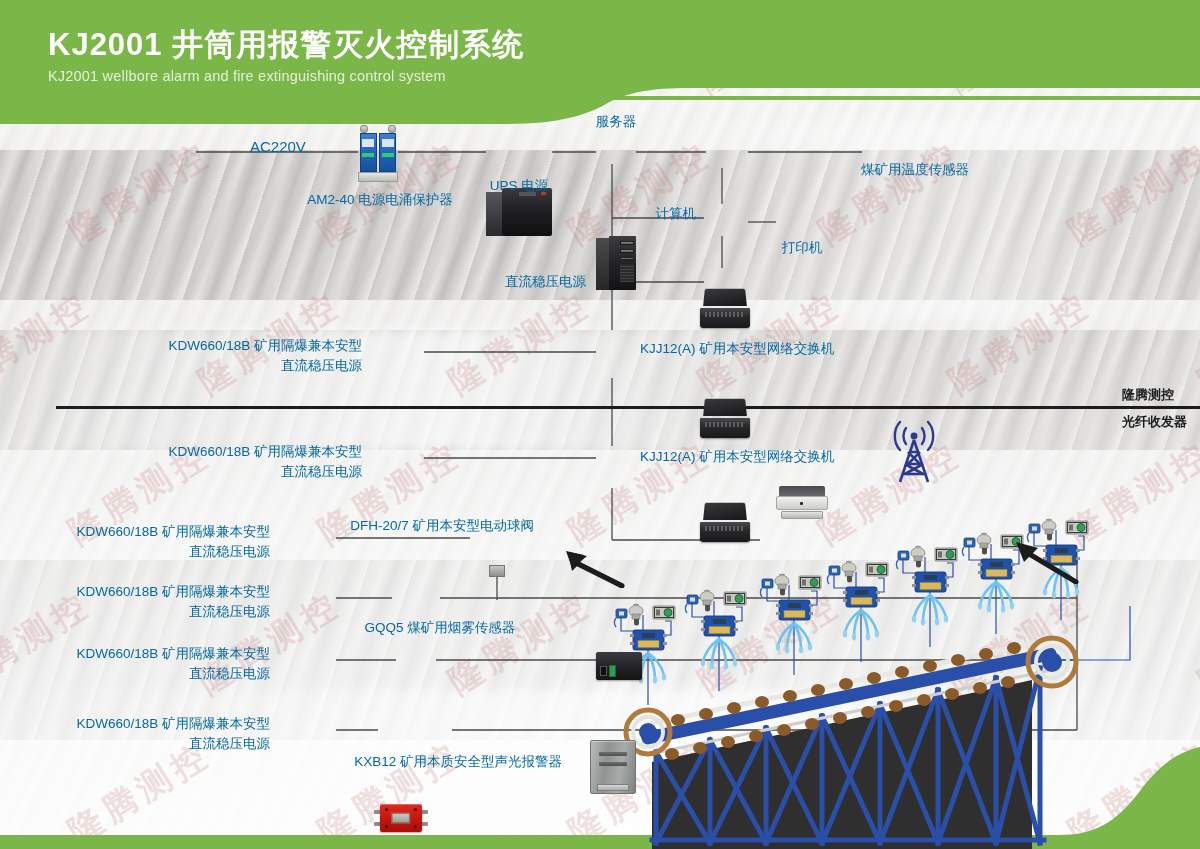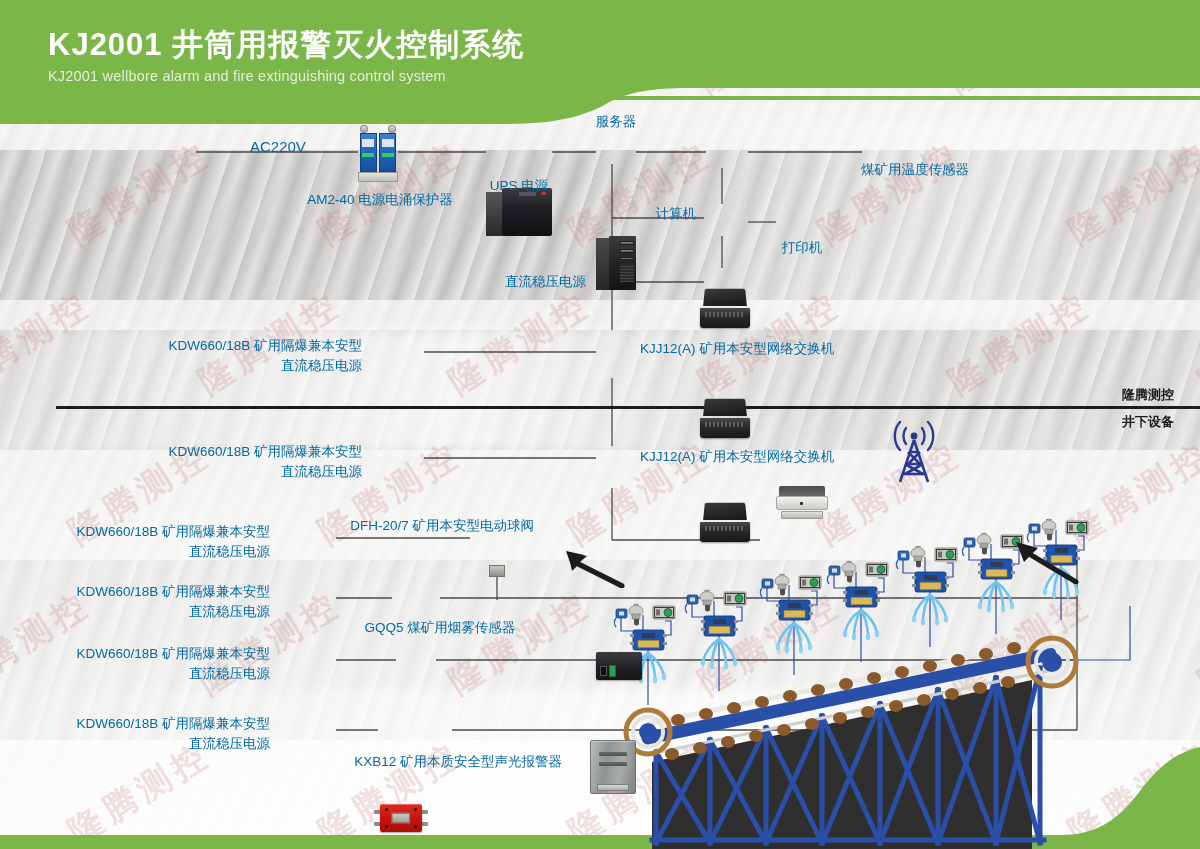--- a/index.html
+++ b/index.html
@@ -347,21 +347,21 @@
       <path d="M1077,560 V730"></path>
     </g>
     <g stroke="#2a4fa8" stroke-width="1.2" fill="none">
 
       <path d="M1130,606 V660 H1060"></path>
     </g>
   </svg>
 
   <div class="divider" style="left:56px;top:406px;width:1144px;"></div>
   <div class="lbl lbl-bold" style="left:1122px;top:386px;font-size:13px;">隆腾测控</div>
-  <div class="lbl lbl-bold" style="left:1122px;top:413px;font-size:13px;">井下设备</div>
+  <div class="lbl lbl-bold" style="left:1122px;top:413px;font-size:13px;">光纤收发器</div>
 
   <div class="lbl lbl-big" style="left:250px;top:136px;font-size:15px;">AC220V</div>
 
   <div class="dev surge" style="left:358px;top:124px;width:40px;height:58px;">
     <div class="cap" style="left:6%;"></div>
     <div class="cap" style="right:6%;"></div>
     <div class="mod" style="left:4%;">
         <div class="w"></div>
         <div class="g"></div>
       </div>

